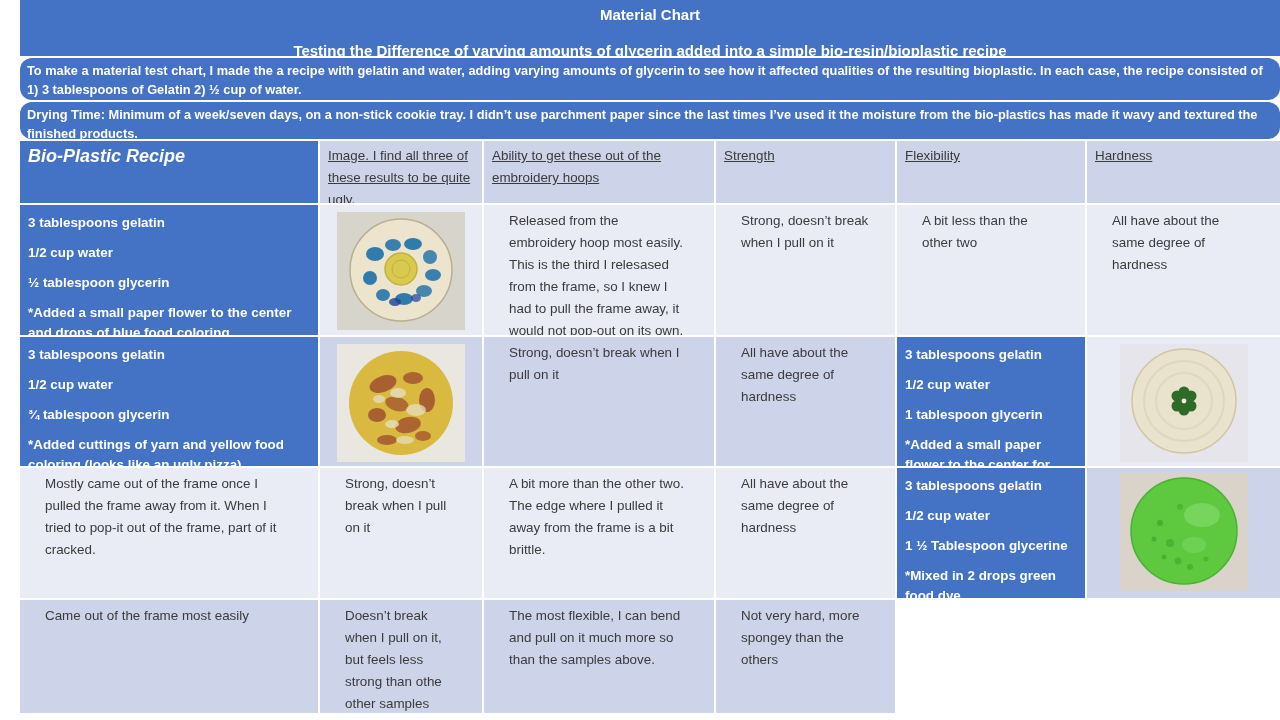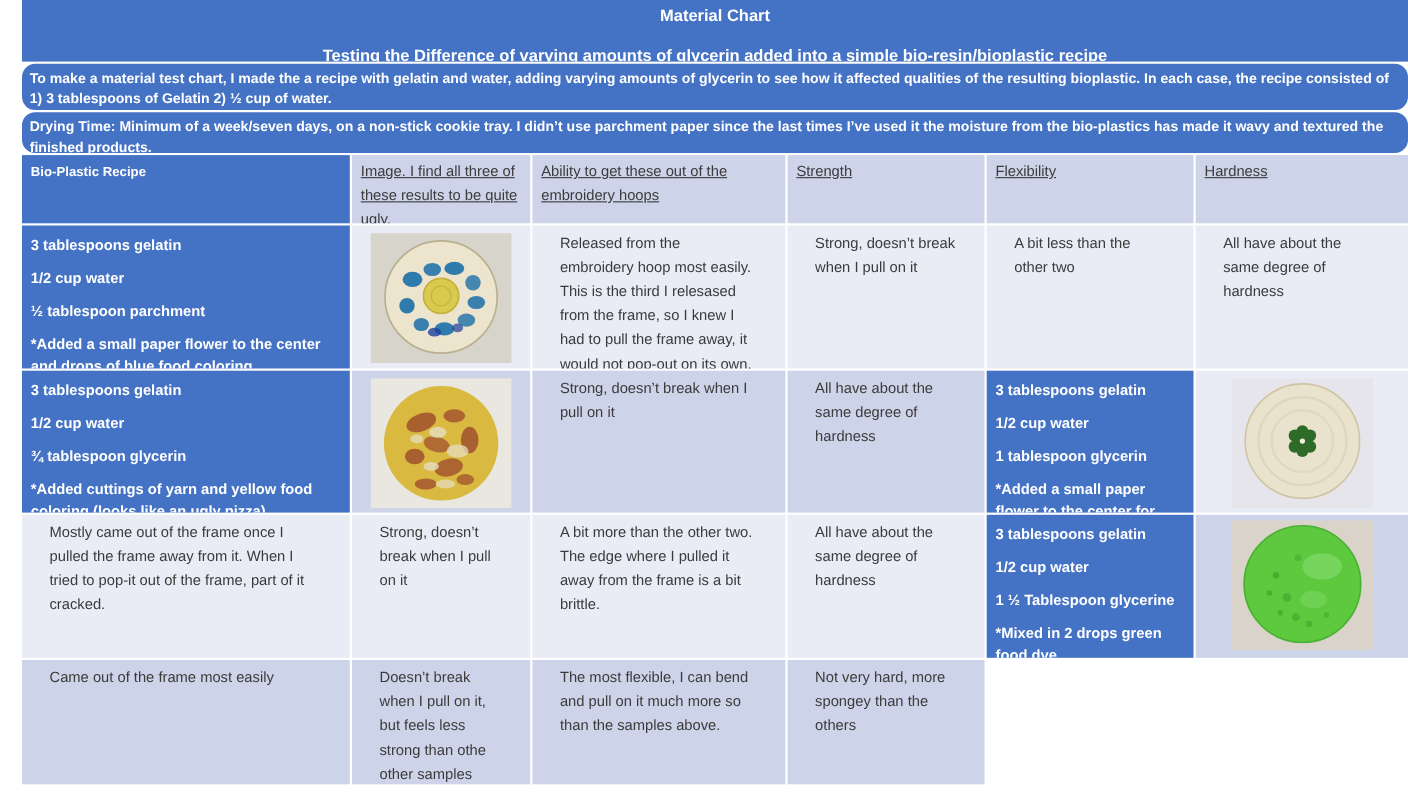--- a/index.html
+++ b/index.html
@@ -20,21 +20,21 @@
   }
   .cell{box-sizing:border-box;overflow:hidden;}
   .span-all{grid-column:1 / -1;}
   .blue{background:var(--blue);color:#ffffff;font-weight:bold;}
   .band-light{background:var(--band-light);}
   .band-dark{background:var(--band-dark);}
   .title-cell{text-align:center;padding-top:6px;font-size:15px;line-height:18px;}
   .title-sub{margin-top:18px;}
   .para{font-size:12.8px;line-height:19px;padding:3px 7px 0 7px;border-radius:12px;}
   .hdr{font-size:13.4px;line-height:22px;color:var(--ink);padding:4px 8px;text-decoration:underline;}
-  .hdr-recipe{font-size:12px;line-height:22px;padding:4px 8px;}
+  .hdr-recipe{font-size:18px;line-height:22px;padding:4px 8px;font-style:italic;}
   .body-cell{font-size:13.4px;line-height:22px;color:var(--ink);padding:5px 25px;}
   .recipe-cell{padding:8px 8px 0 8px;font-size:13.4px;}
   .recipe-cell p{margin:0 0 10px 0;line-height:20px;}
   .img-cell{display:flex;justify-content:center;align-items:flex-start;padding-top:7px;position:relative;}
   .photo{width:128px;height:118px;flex:0 0 auto;background:var(--bg);}
   .photo svg{display:block;}
   .img-cell.flush{padding-top:5px;}
 </style>
 </head>
 <body style="--blue: #4472C4; --band-light: #E9EBF5; --band-dark: #CDD3E9; --ink: #3b3b3b;">
@@ -53,21 +53,21 @@
   <div class="cell blue hdr-recipe">Bio-Plastic Recipe</div>
   <div class="cell band-dark hdr">Image. I find all three of these results to be quite ugly.</div>
   <div class="cell band-dark hdr">Ability to get these out of the embroidery hoops</div>
   <div class="cell band-dark hdr">Strength</div>
   <div class="cell band-dark hdr">Flexibility</div>
   <div class="cell band-dark hdr">Hardness</div>
 
   <div class="cell blue recipe-cell">
     <p>3 tablespoons gelatin</p>
     <p>1/2 cup water</p>
-    <p>½  tablespoon parchment</p>
+    <p>½  tablespoon glycerin</p>
     <p>*Added a small paper flower to the center and drops of blue food coloring</p>
   </div>
   <div class="cell band-light img-cell">
     <div class="photo" style="--bg: #d7d4cb; --disc: #ece4cd; --accent: #1b6fa8; --center: #d9c94f;">
       <svg width="128" height="118" viewBox="0 0 128 118">
         <circle cx="64" cy="58" r="51" style="fill:var(--disc)" stroke="#b9ae8f" stroke-width="1.5"></circle>
         <ellipse cx="38" cy="42" rx="9" ry="7" style="fill:var(--accent)" opacity="0.9"></ellipse>
         <ellipse cx="56" cy="33" rx="8" ry="6" style="fill:var(--accent)" opacity="0.85"></ellipse>
         <ellipse cx="76" cy="32" rx="9" ry="6" style="fill:var(--accent)" opacity="0.9"></ellipse>
         <ellipse cx="93" cy="45" rx="7" ry="7" style="fill:var(--accent)" opacity="0.8"></ellipse>

